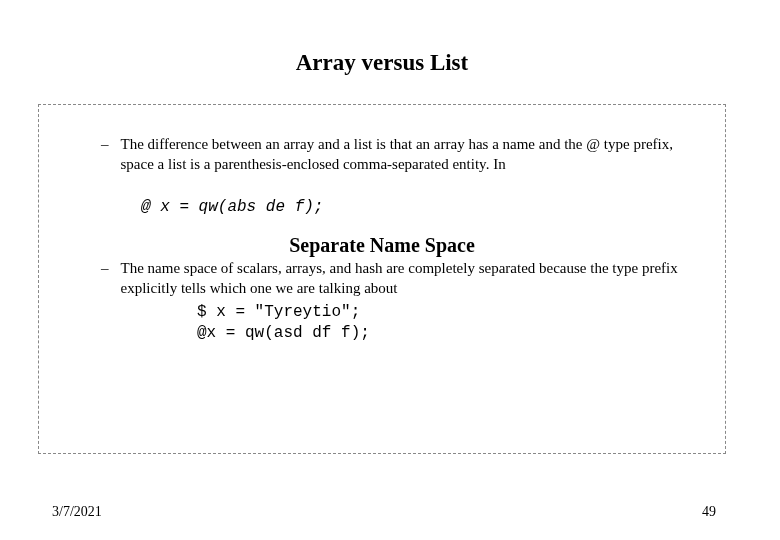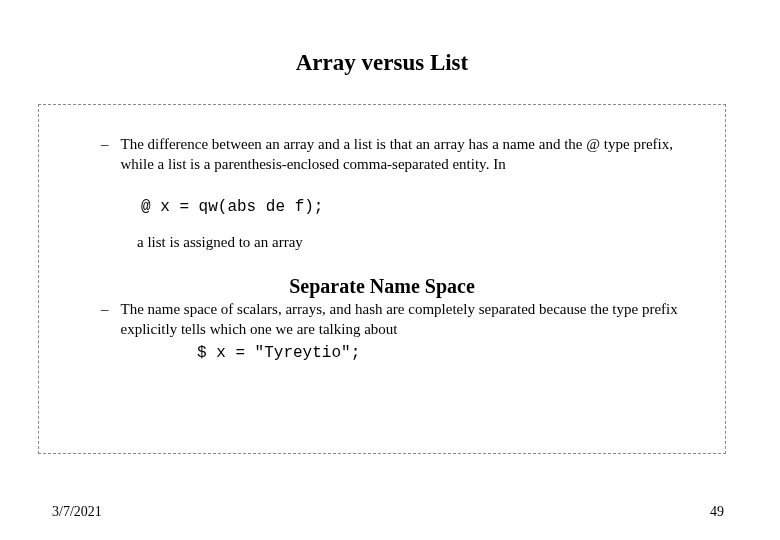--- a/index.html
+++ b/index.html
@@ -46,20 +46,21 @@
     .bullet-text {
       flex: 1;
       font-size: 15px;
       line-height: 1.3;
     }
     .code-block {
       font-family: "Courier New", Courier, monospace;
       font-size: 16px;
       margin: 24px 0 18px 72px;
       white-space: pre;
+      font-style: italic;
     }
     .sub-text {
       font-size: 15px;
       margin-left: 68px;
       margin-bottom: 24px;
     }
     .subheading {
       text-align: center;
       font-weight: bold;
       font-size: 20px;
@@ -70,52 +71,52 @@
       font-family: "Courier New", Courier, monospace;
       font-size: 16px;
       margin-left: 128px;
       line-height: 1.3;
       white-space: pre;
     }
     .footer {
       position: absolute;
       bottom: 20px;
       left: 0;
-      right: 4px;
+      right: 12px;
       padding: 0 52px;
       display: flex;
       justify-content: space-between;
       font-size: 14px;
     }
   </style>
 </head>
 <body>
 
 <div class="slide">
   <div class="title">Array versus List</div>
 
   <div class="content-box">
 
     <div class="bullet-item">
       <div class="bullet-dash">–</div>
-      <div class="bullet-text">The difference between an array and a list is that an array has a name and the @ type prefix, while a list is a parenthesis-enclosed comma-separated entity. In</div>
+      <div class="bullet-text">The difference between an array and a list is that an array has a name and the @ type prefix, space a list is a parenthesis-enclosed comma-separated entity. In</div>
     </div>
 
     <div class="code-block">@ x = qw(abs de f);</div>
 
-    <div class="sub-text">a list is assigned to an array</div>
 
     <div class="subheading">Separate Name Space</div>
 
     <div class="bullet-item">
       <div class="bullet-dash">–</div>
       <div class="bullet-text">The name space of scalars, arrays, and hash are completely separated because the type prefix explicitly tells which one we are talking about</div>
     </div>
 
     <div class="code-inline">$ x = "Tyreytio";</div>
+    <div class="code-inline">@x = qw(asd df f);</div>
 
   </div>
 
   <div class="footer">
     <span>3/7/2021</span>
     <span>49</span>
   </div>
 </div>
 
 </body></html>

